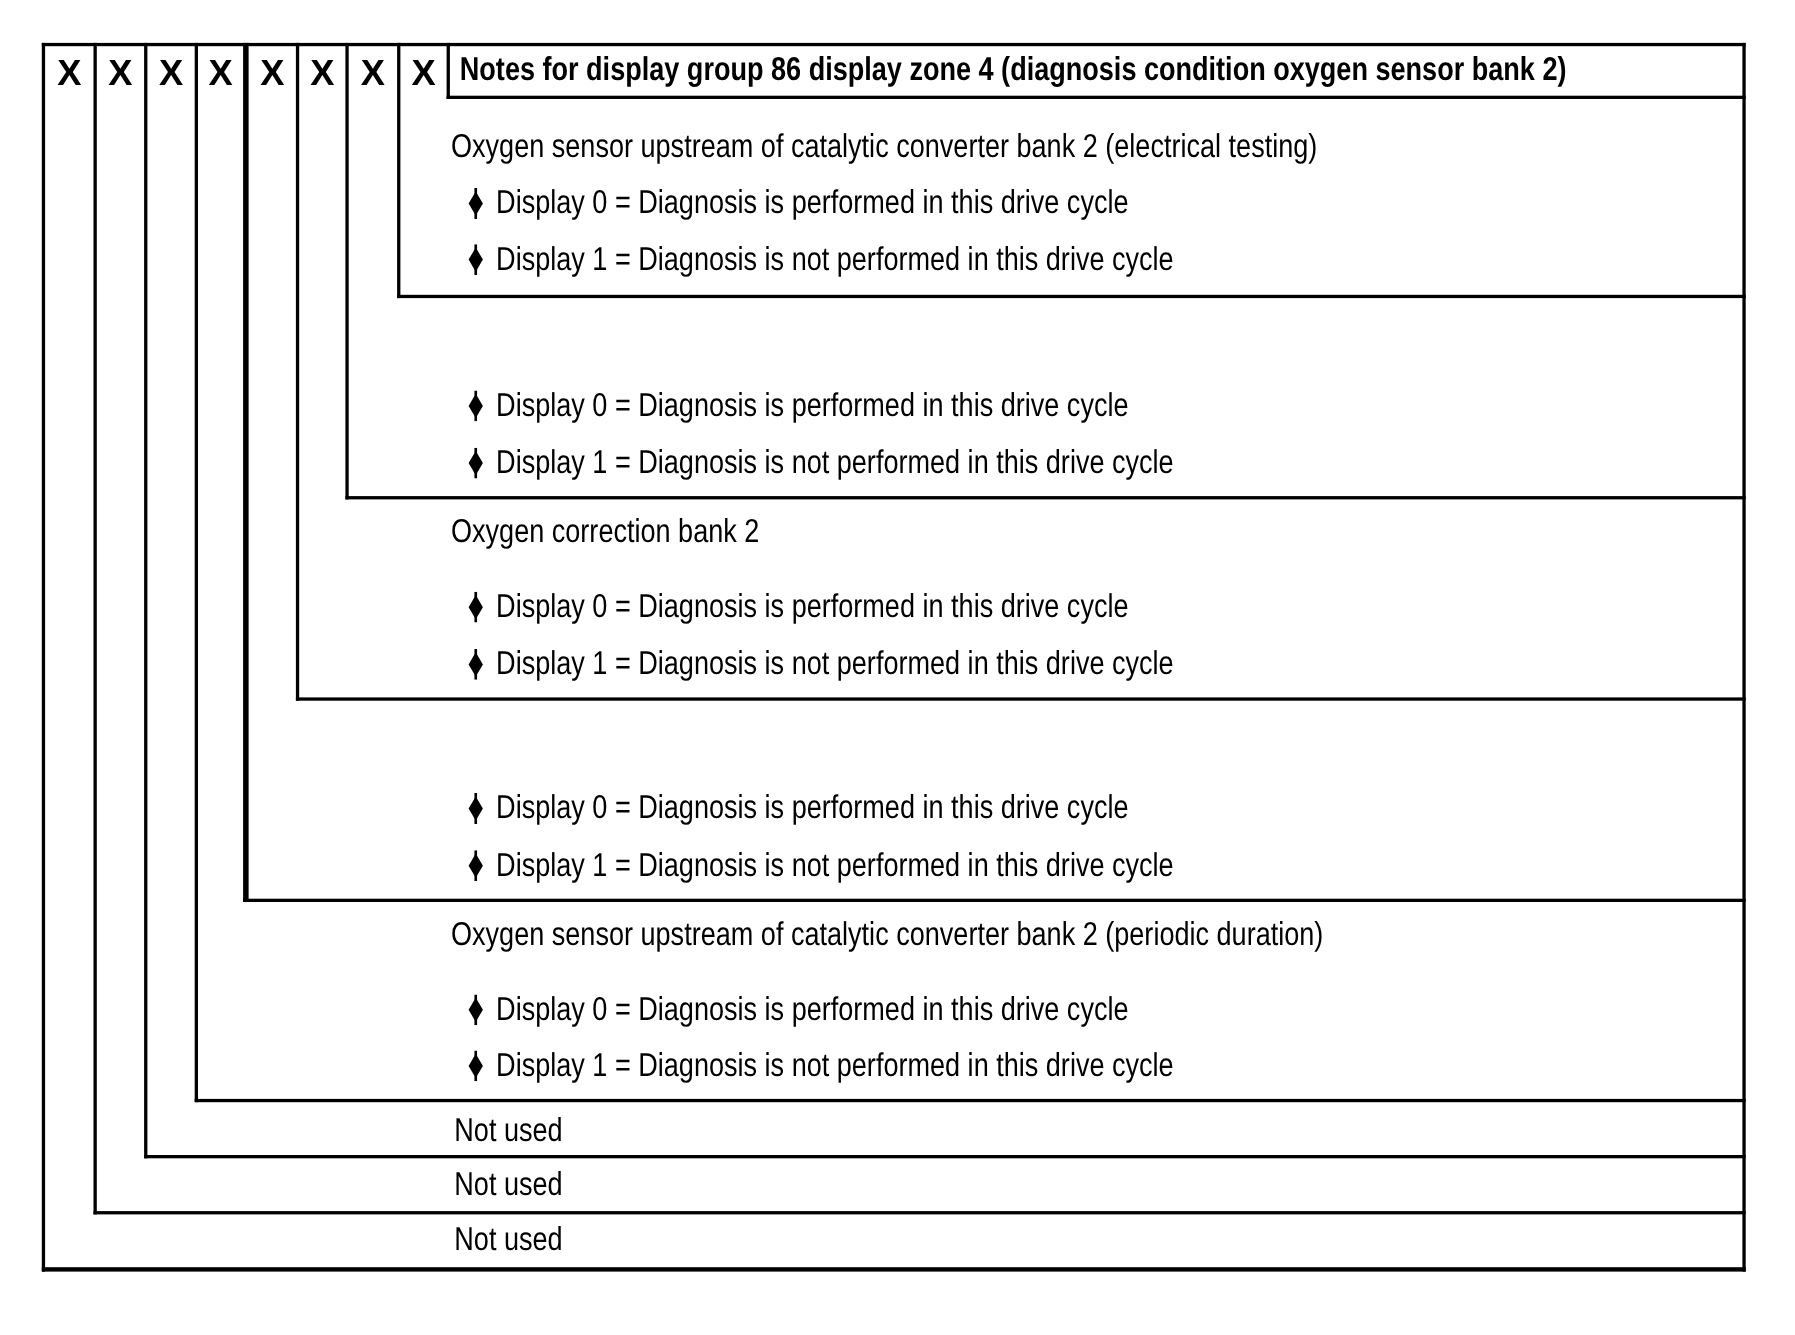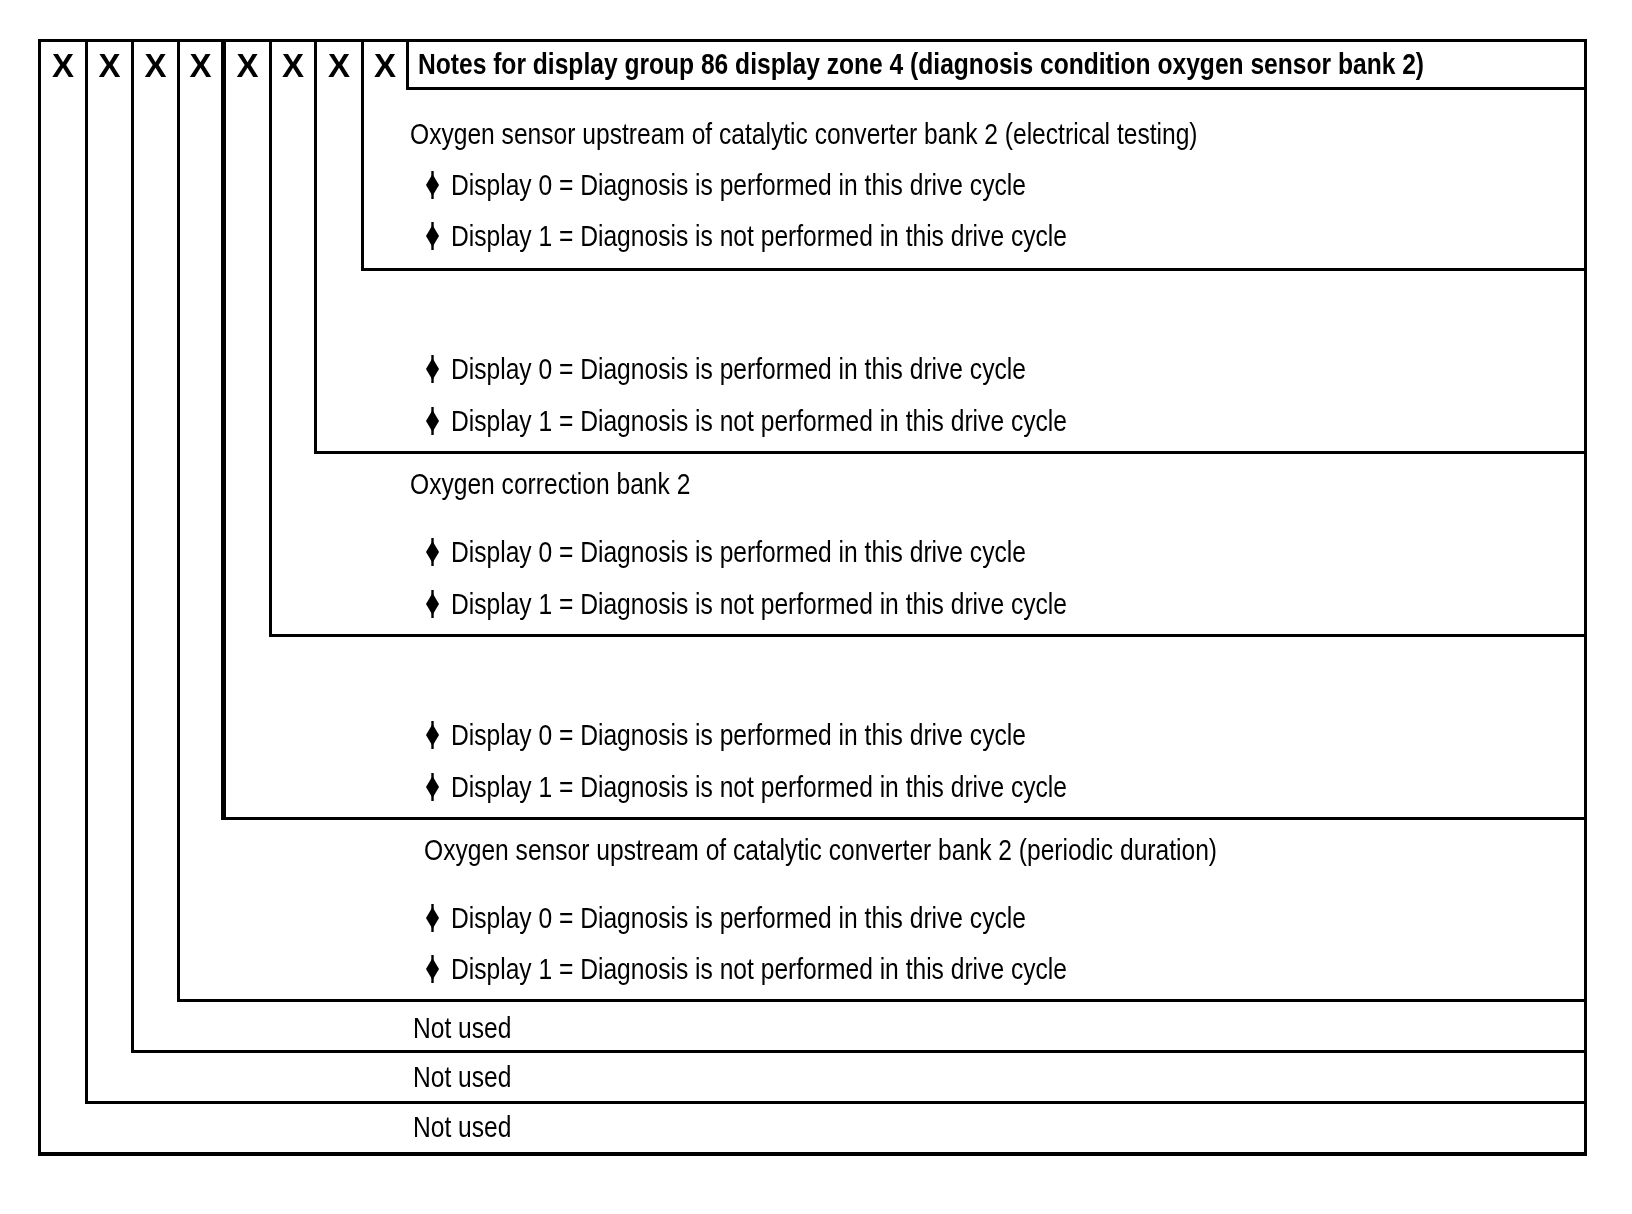--- a/index.html
+++ b/index.html
@@ -176,21 +176,21 @@
     <span class="txt">Display 0 = Diagnosis is performed in this drive cycle</span>
   </div>
   <div class="bullet-row" style="left:425px; top:771px;">
     <svg class="diamond" viewBox="0 0 15 28">
         <line x1="7.5" y1="0" x2="7.5" y2="28" stroke="#000" stroke-width="2.4"></line>
         <polygon points="7.5,3 14,14 7.5,25 1,14" fill="#000"></polygon>
       </svg>
     <span class="txt">Display 1 = Diagnosis is not performed in this drive cycle</span>
   </div>
 
-  <div class="row" style="left:410px; top:835px;margin-left:14px;">
+  <div class="row" style="left:410px; top:835px;">
     <span class="txt">Oxygen sensor upstream of catalytic converter bank 2 (periodic duration)</span>
   </div>
   <div class="bullet-row" style="left:425px; top:902px;">
     <svg class="diamond" viewBox="0 0 15 28">
         <line x1="7.5" y1="0" x2="7.5" y2="28" stroke="#000" stroke-width="2.4"></line>
         <polygon points="7.5,3 14,14 7.5,25 1,14" fill="#000"></polygon>
       </svg>
     <span class="txt">Display 0 = Diagnosis is performed in this drive cycle</span>
   </div>
   <div class="bullet-row" style="left:425px; top:953px;">

